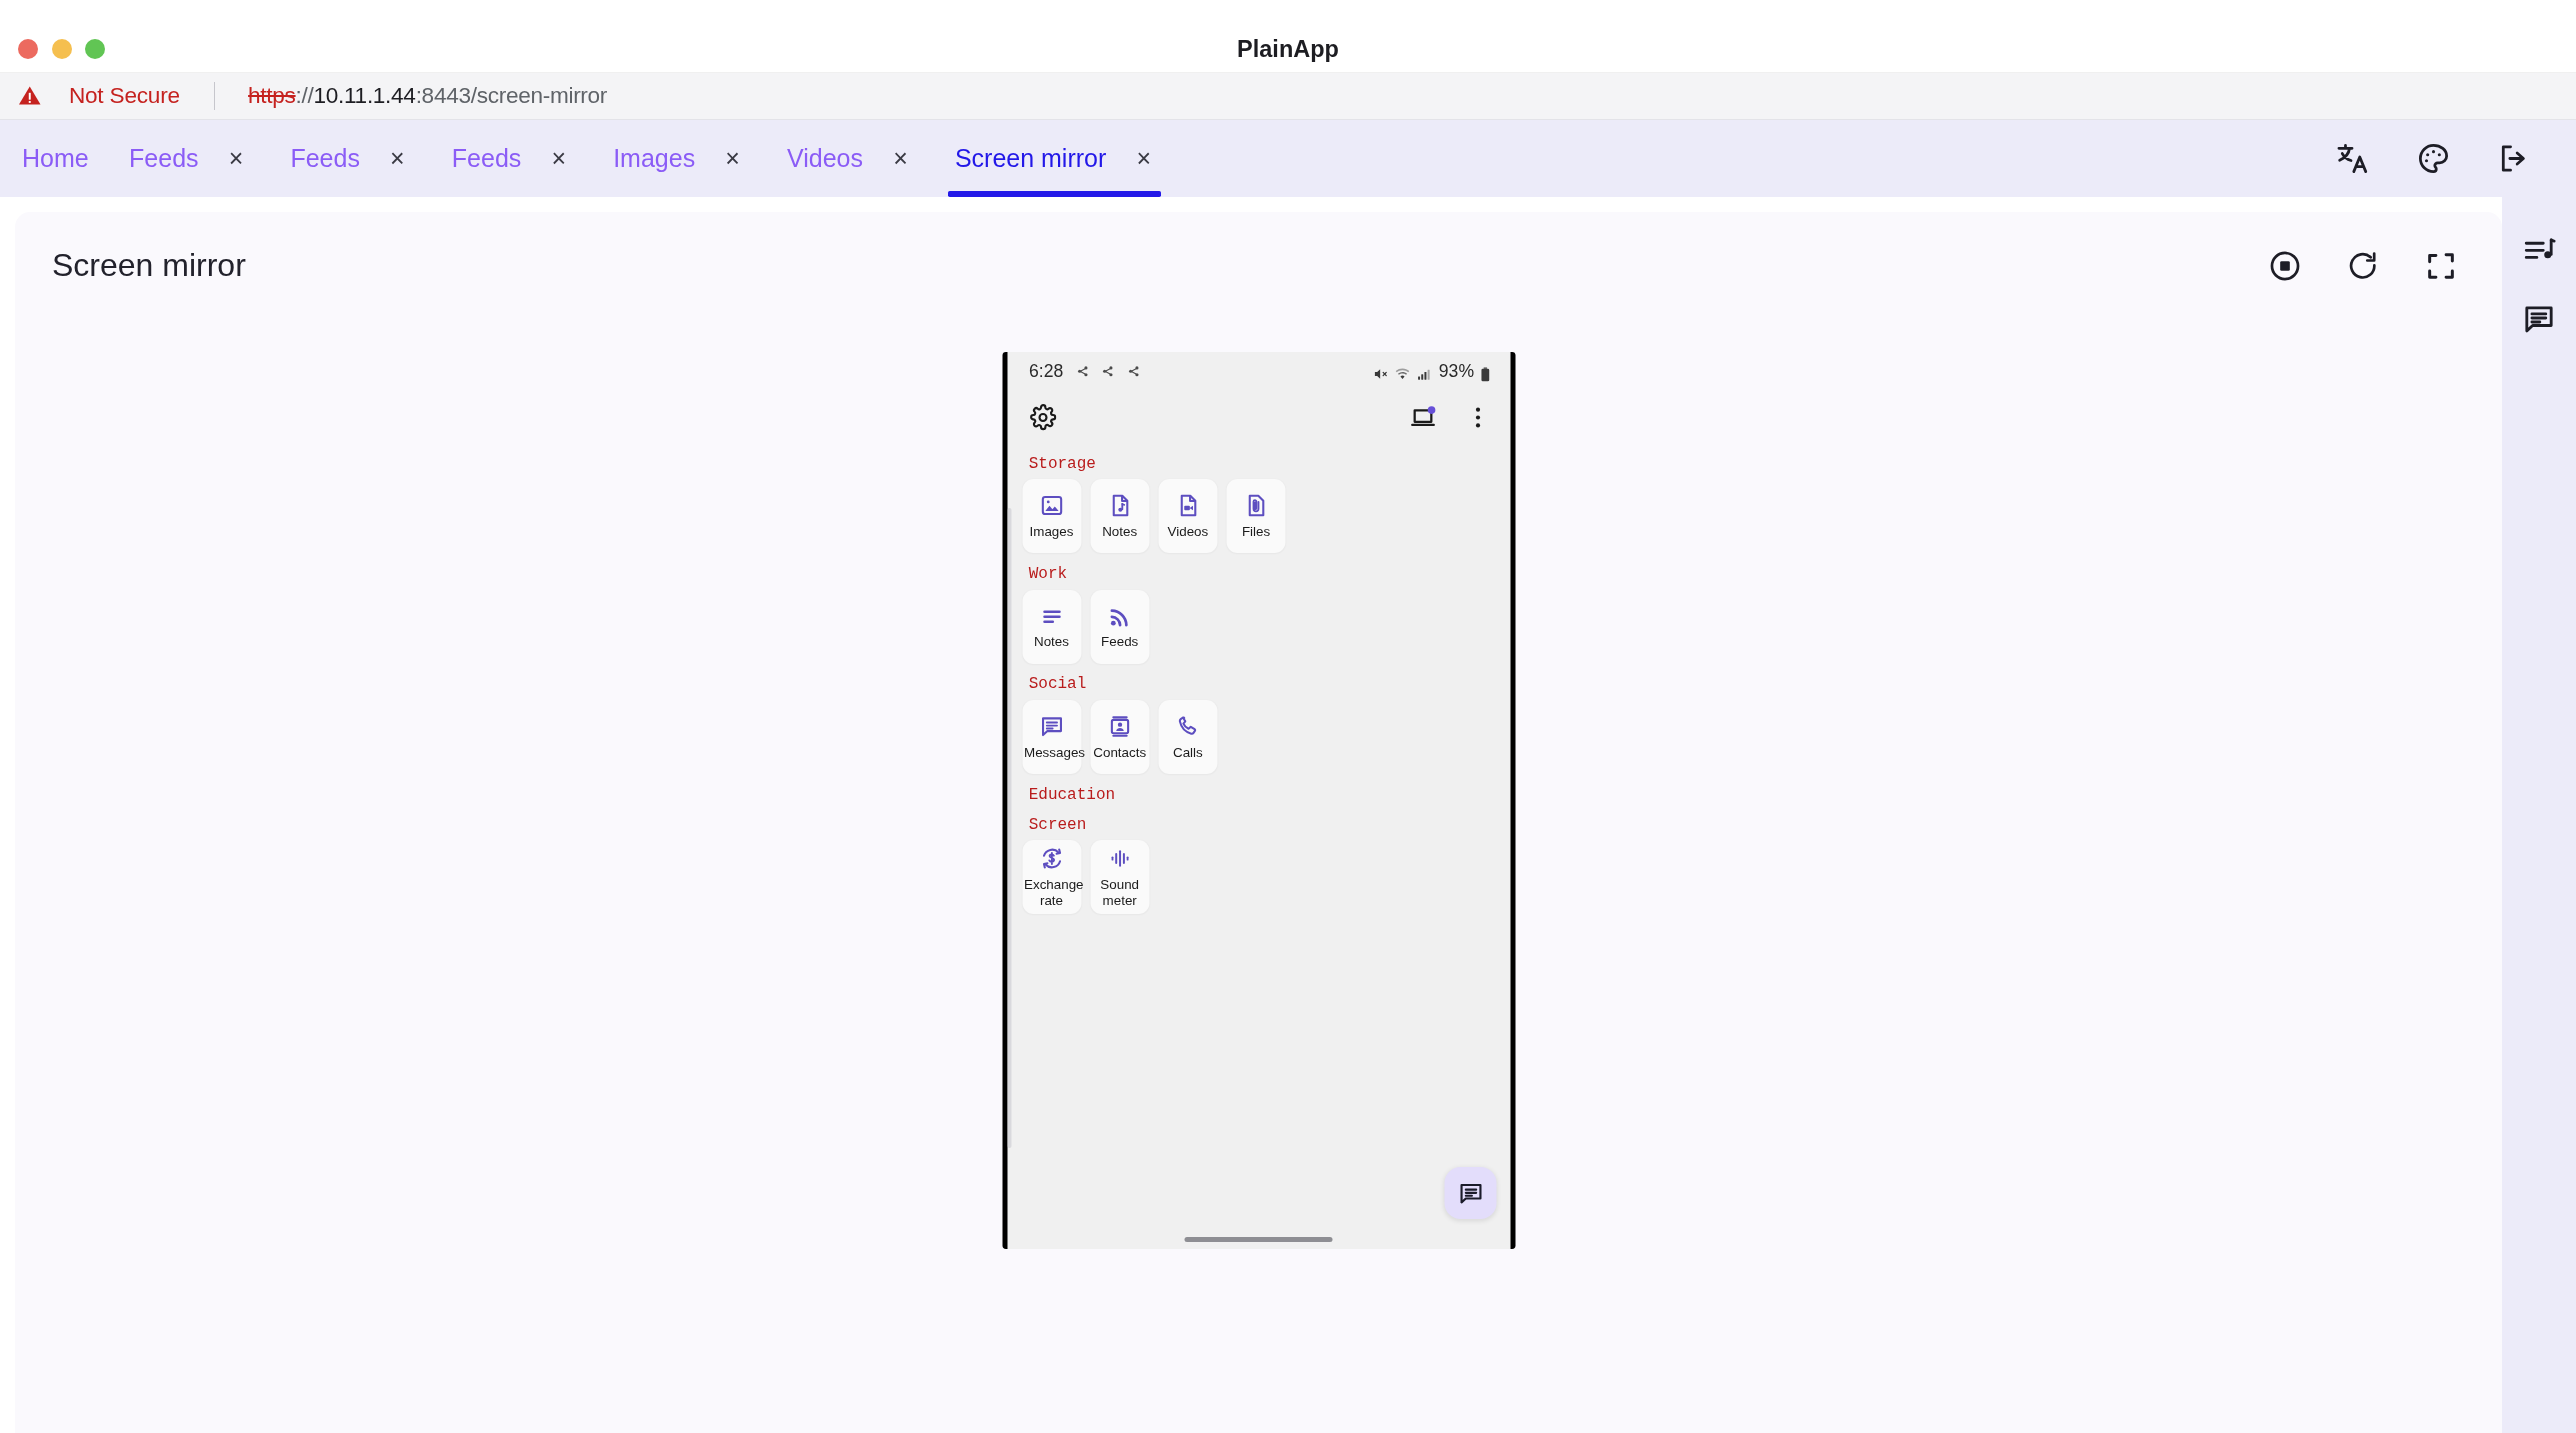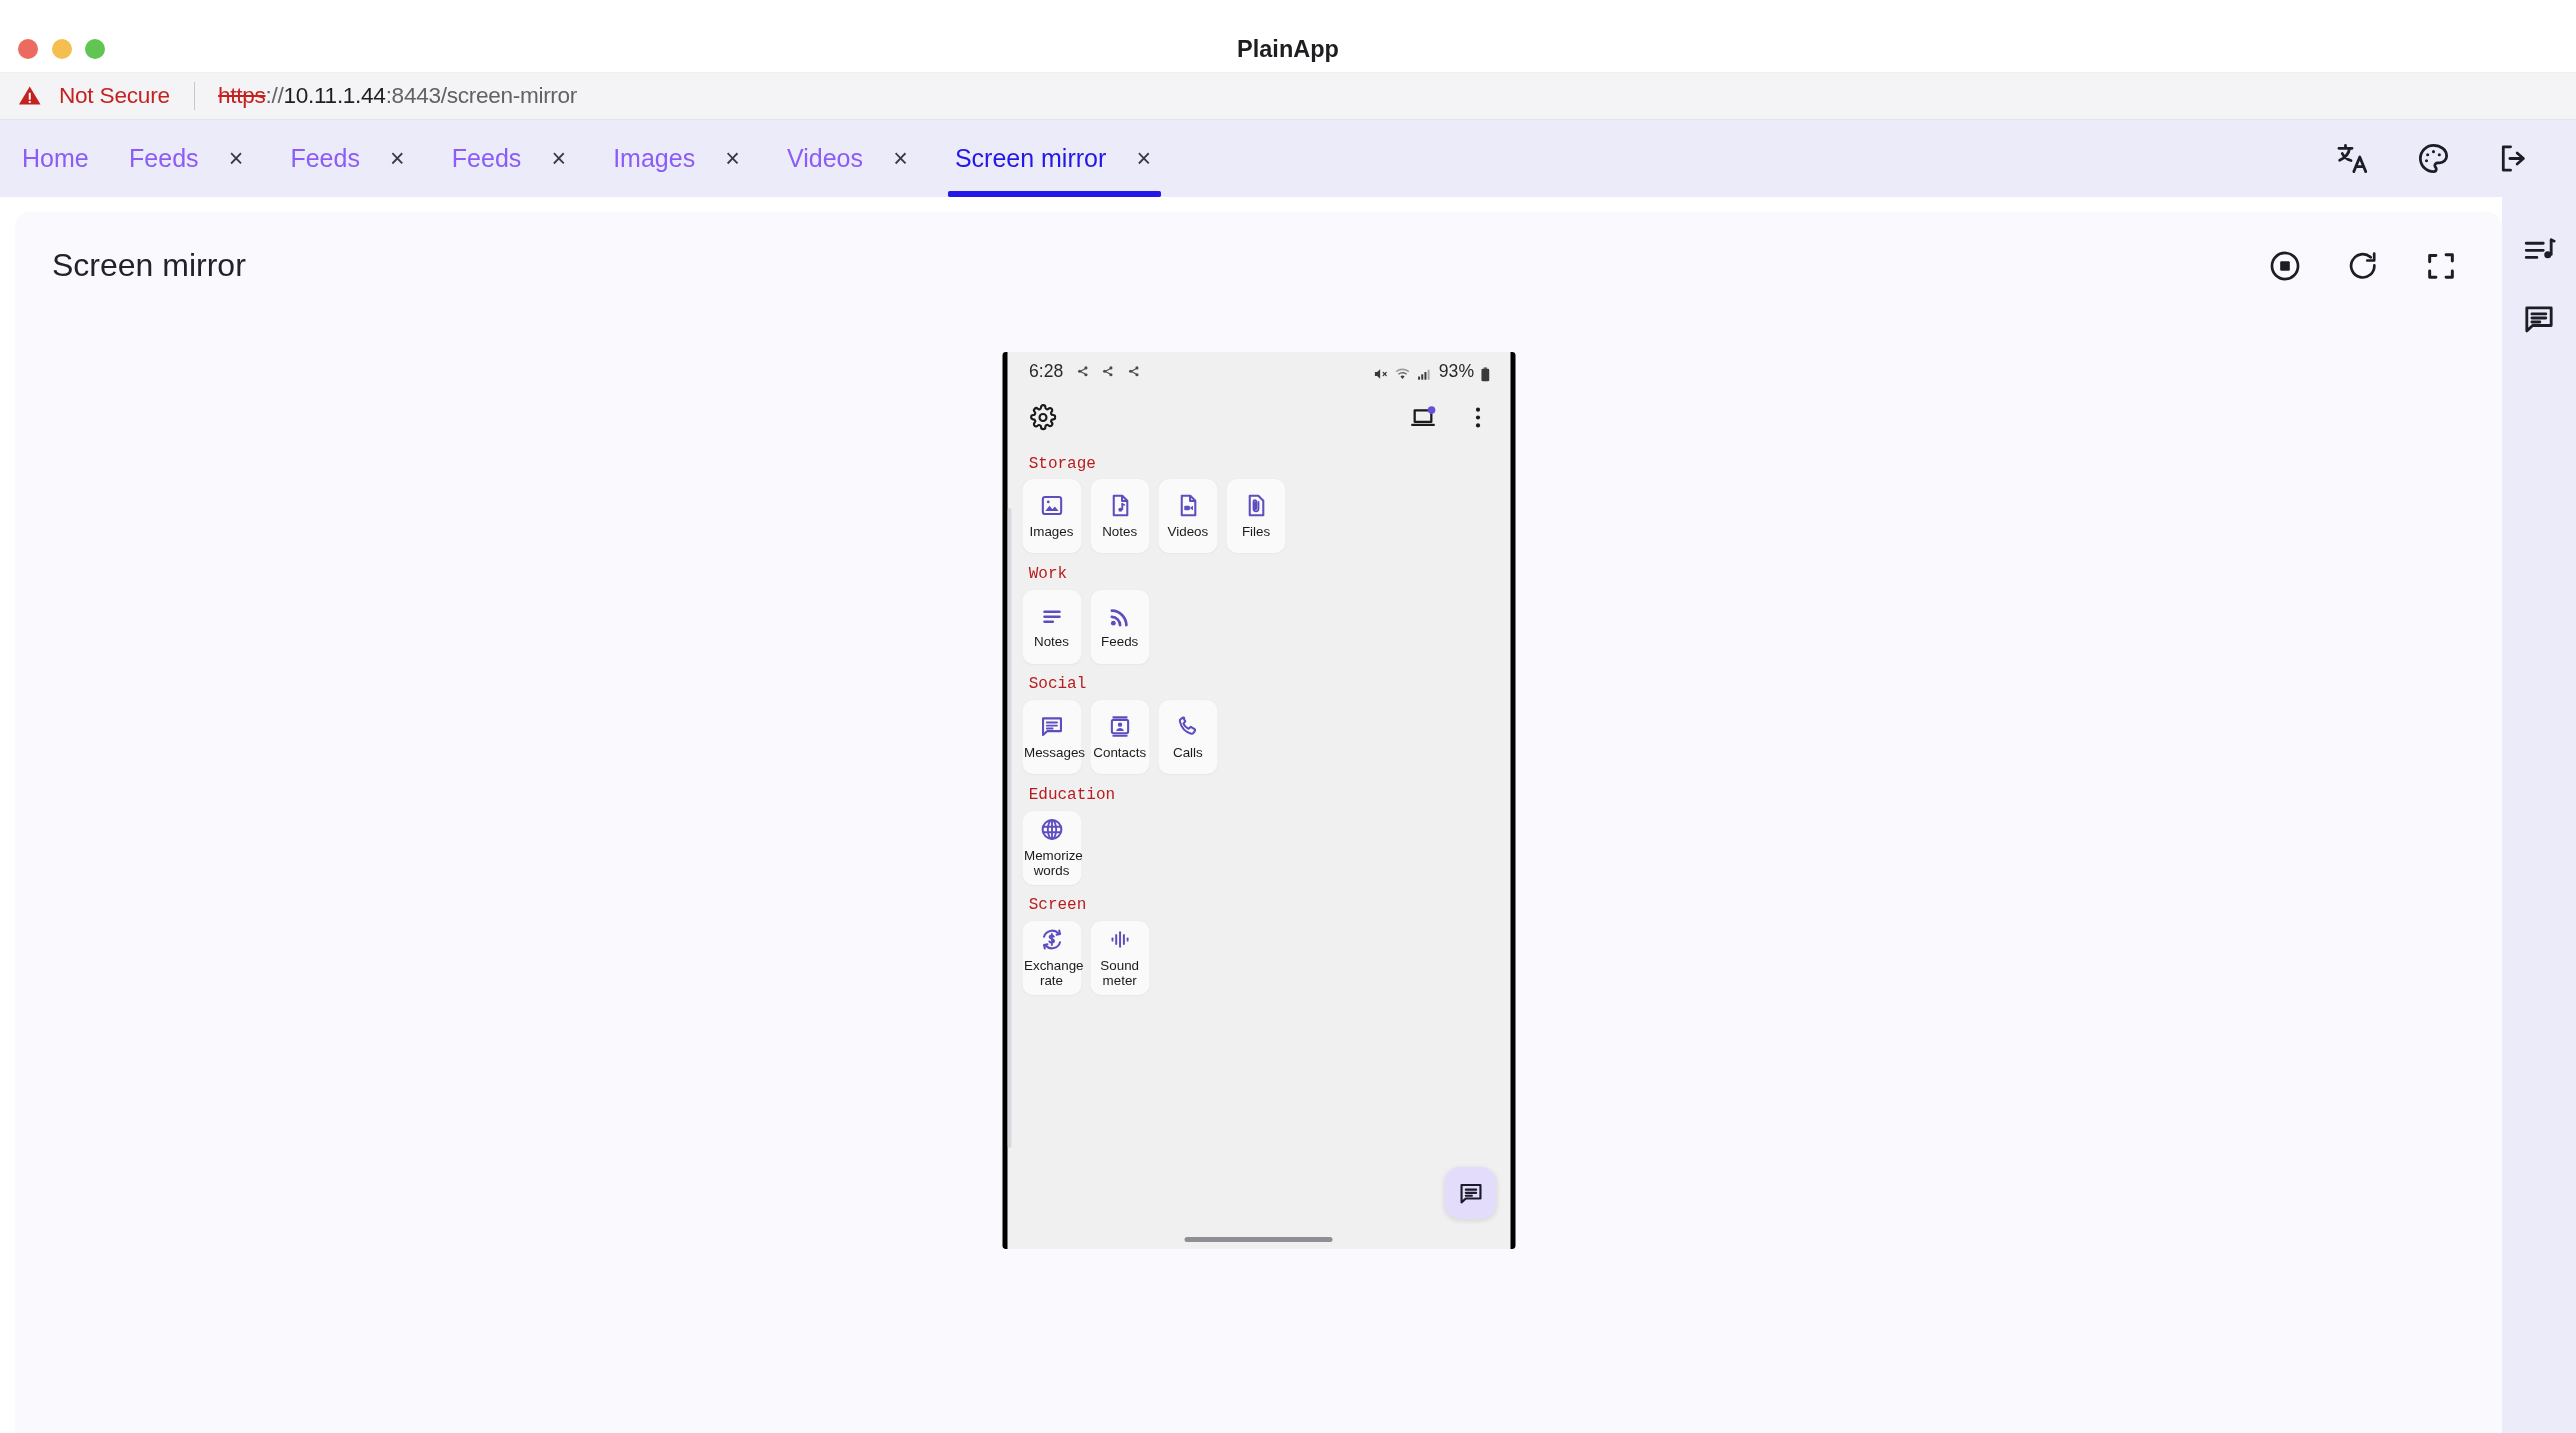--- a/index.html
+++ b/index.html
@@ -30,21 +30,21 @@
     pointer-events: none;
   }
 
   
   .urlbar {
     height: 47px;
     background: #f4f4f6;
     display: flex; align-items: center;
     padding-left: 18.4px;
     border-bottom: 0.8px solid #e3e3e8;
-    gap: 17px;
+    gap: 27px;
   }
   .warn-icon { width: 23.5px; height: 23.5px; display: block; }
   .not-secure {
     font-size: 22.6px; color: #c5221f; font-weight: normal;
     letter-spacing: -0.2px;
   }
   .url-sep { width: 0.8px; height: 28.5px; background: #c6c6cc; margin: 0 6.7px; }
   .url-text { font-size: 22.6px; color: #5f6368; letter-spacing: -0.3px; white-space: nowrap; }
   .url-scheme { color: #c5221f; text-decoration: line-through; }
   .url-host { color: #1d1d22; }
@@ -448,30 +448,20 @@
                   <div class="tile-label">Contacts</div>
                 </div>
                 <div class="tile">
                   <svg class="tile-icon" viewBox="0 0 24 24">
                     <path d="M7.1 3.4 9.4 7 7.6 9.2c.9 2.1 2.6 3.9 4.9 5l2.2-1.9 3.6 2.3c.6.4.7 1.1.3 1.7l-1.3 1.8c-.5.7-1.4 1-2.2.8C9.6 17.3 5.4 12.7 4.2 7.1c-.2-.9.1-1.7.8-2.2l1.8-1.3c.6-.4 1.3-.2 1.6.3z" fill="none" stroke="#5d4ec0" stroke-width="2" stroke-linejoin="round"></path>
                   </svg>
                   <div class="tile-label">Calls</div>
                 </div>
               </div>
               <div class="section-title">Education</div>
-              <div class="tile-row">
-                <div class="tile">
-                  <svg class="tile-icon" viewBox="0 0 24 24">
-                    <circle cx="12" cy="12" r="9" fill="none" stroke="#5d4ec0" stroke-width="2"></circle>
-     <ellipse cx="12" cy="12" rx="4" ry="9" fill="none" stroke="#5d4ec0" stroke-width="1.8"></ellipse>
-     <path d="M3.2 9.4h17.6M3.2 14.6h17.6M12 3v18" fill="none" stroke="#5d4ec0" stroke-width="1.8"></path>
-                  </svg>
-                  <div class="tile-label">Memorize words</div>
-                </div>
-              </div>
               <div class="section-title">Screen</div>
               <div class="tile-row">
                 <div class="tile">
                   <svg class="tile-icon" viewBox="0 0 24 24">
                     <path d="M4.3 9.4A8.2 8.2 0 0 1 18.2 6.2" fill="none" stroke="#5d4ec0" stroke-width="2" stroke-linecap="round"></path>
      <path d="M19.7 14.6A8.2 8.2 0 0 1 5.8 17.8" fill="none" stroke="#5d4ec0" stroke-width="2" stroke-linecap="round"></path>
      <path d="M18.9 3.3l.8 3.3-3.3.8M5.1 20.7l-.8-3.3 3.3-.8" fill="none" stroke="#5d4ec0" stroke-width="2" stroke-linecap="round" stroke-linejoin="round"></path>
      <path d="M13.8 9.3c-.4-.8-1.2-1.2-2.1-1.2-1.2 0-2 .7-2 1.6 0 2.2 4.3 1.2 4.3 3.6 0 1.1-1 1.8-2.3 1.8-1 0-1.9-.4-2.3-1.3M11.9 6.6v10.7" fill="none" stroke="#5d4ec0" stroke-width="1.8" stroke-linecap="round"></path>
                   </svg>
                   <div class="tile-label">Exchange rate</div>

